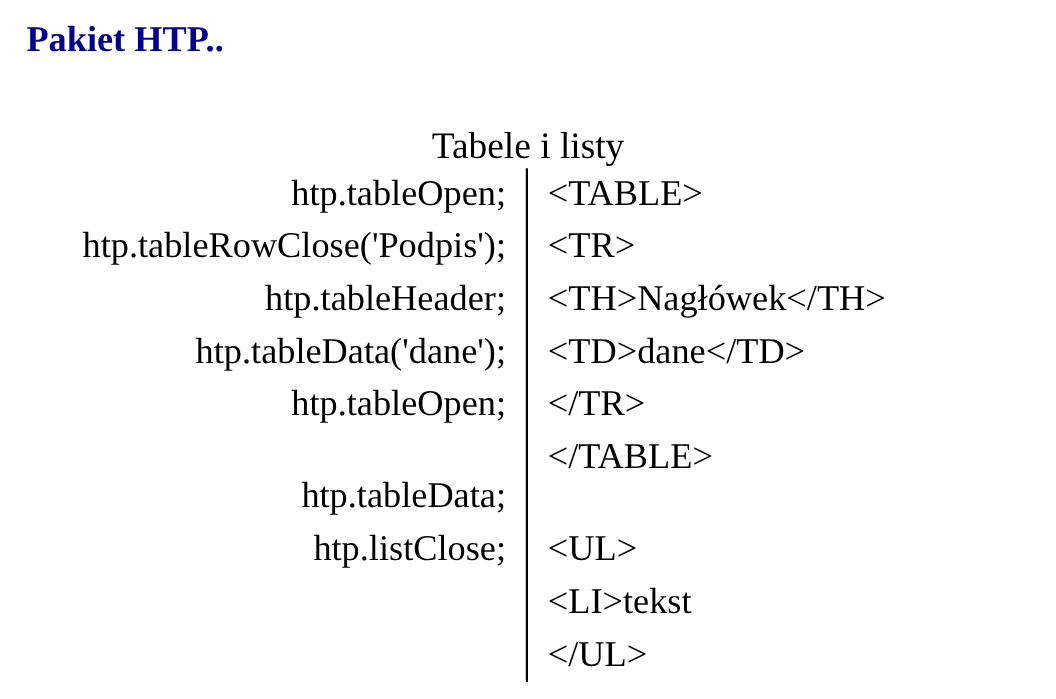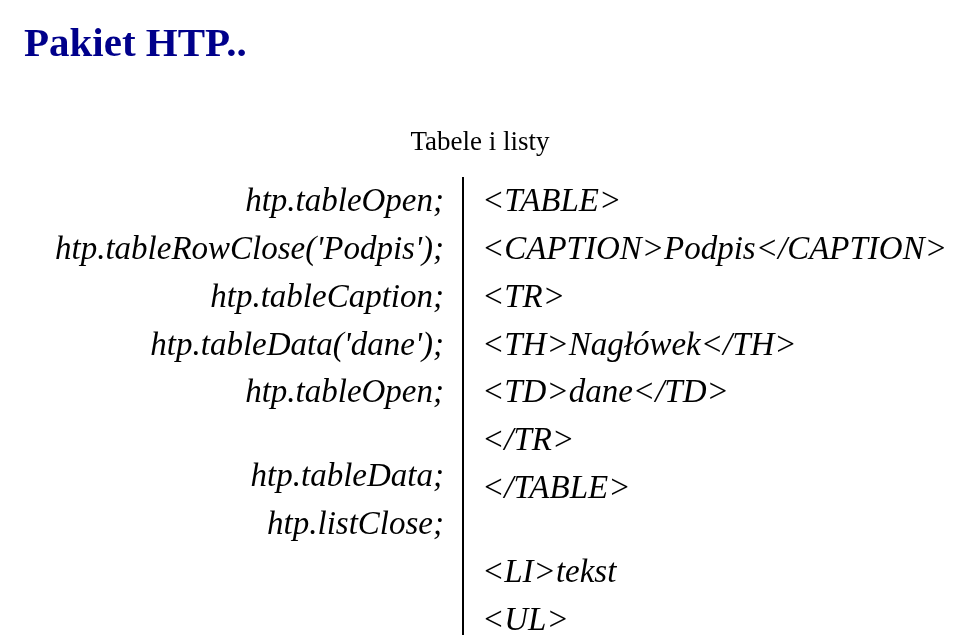--- a/index.html
+++ b/index.html
@@ -10,28 +10,28 @@
     body {
       width: 960px;
       height: 635px;
       background: #ffffff;
       font-family: "Times New Roman", Times, serif;
       padding: 18px 24px;
     }
     .title {
       color: #00008b;
       font-weight: bold;
-      font-size: 41px;
+      font-size: 33px;
       margin-bottom: 60px;
     }
     .subtitle {
       text-align: center;
-      font-size: 27px;
+      font-size: 34px;
       color: #000;
-      margin-bottom: 20px;
+      margin-bottom: 0;
     }
     .two-col {
       display: flex;
       justify-content: center;
     }
     .col {
       font-size: 33px;
       color: #000;
       line-height: 1.45;
     }
@@ -42,59 +42,57 @@
       min-width: 440px;
     }
     .col.right {
       text-align: left;
       padding-left: 18px;
       min-width: 440px;
     }
     .block {
       display: flex;
       flex-direction: column;
-      font-style: italic;
     }
     .gap {
       height: 36px;
     }
   </style>
 </head>
 <body>
 
 <h1 class="title">Pakiet HTP..</h1>
 
 <div class="subtitle">Tabele i listy</div>
 
 <div class="two-col">
   <div class="col left">
     <div class="block">
       <div>htp.tableOpen;</div>
       <div>htp.tableRowClose('Podpis');</div>
-      <div>htp.tableCaption;</div>
+      <div>htp.tableHeader;</div>
       <div>htp.tableData('dane');</div>
       <div>htp.tableOpen;</div>
     </div>
     <div class="gap"></div>
     <div class="block">
       <div>htp.tableData;</div>
       <div>htp.listClose;</div>
     </div>
   </div>
 
   <div class="col right">
     <div class="block">
       <div>&lt;TABLE&gt;</div>
-      <div>&lt;CAPTION&gt;Podpis&lt;/CAPTION&gt;</div>
       <div>&lt;TR&gt;</div>
       <div>&lt;TH&gt;Nagłówek&lt;/TH&gt;</div>
       <div>&lt;TD&gt;dane&lt;/TD&gt;</div>
       <div>&lt;/TR&gt;</div>
       <div>&lt;/TABLE&gt;</div>
     </div>
     <div class="gap"></div>
     <div class="block">
+      <div>&lt;UL&gt;</div>
       <div>&lt;LI&gt;tekst</div>
-      <div>&lt;UL&gt;</div>
       <div>&lt;/UL&gt;</div>
     </div>
   </div>
 </div>
 
 </body></html>

